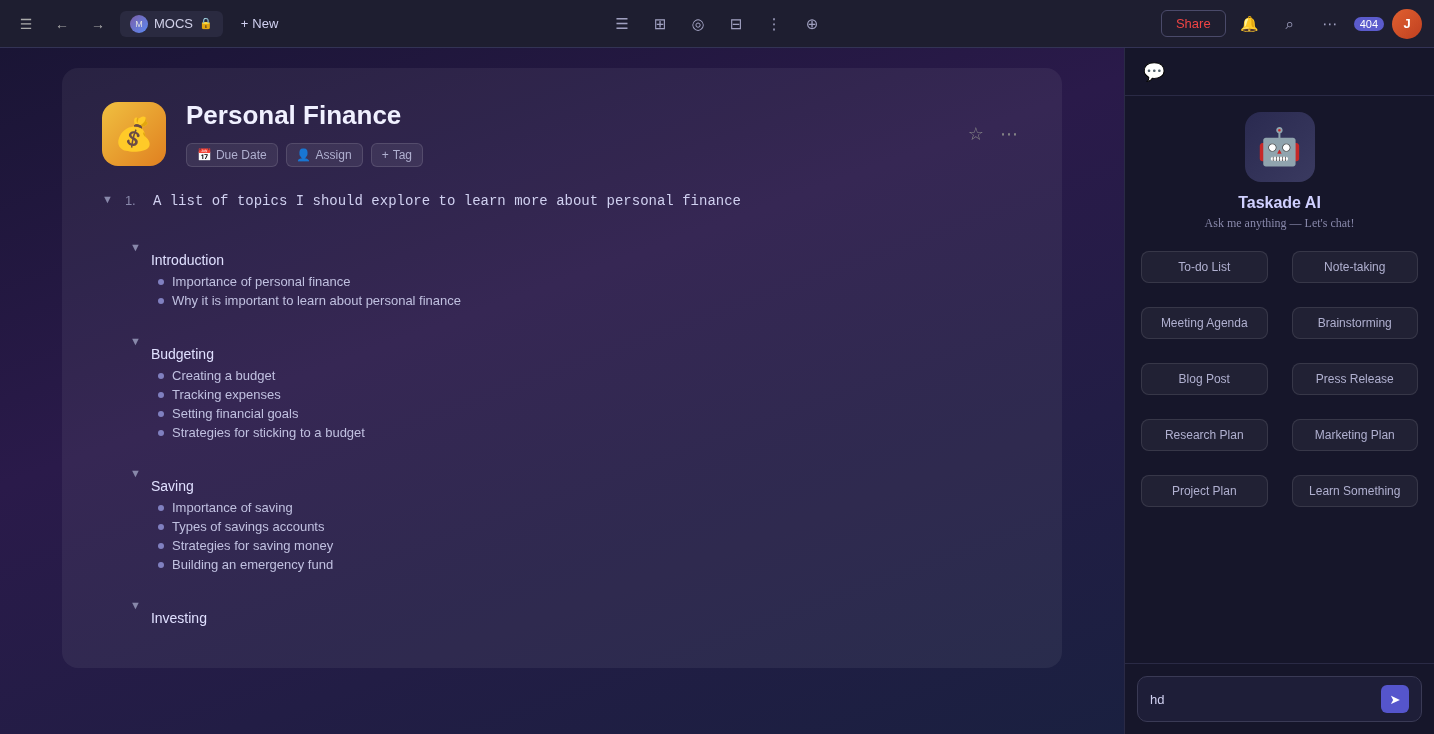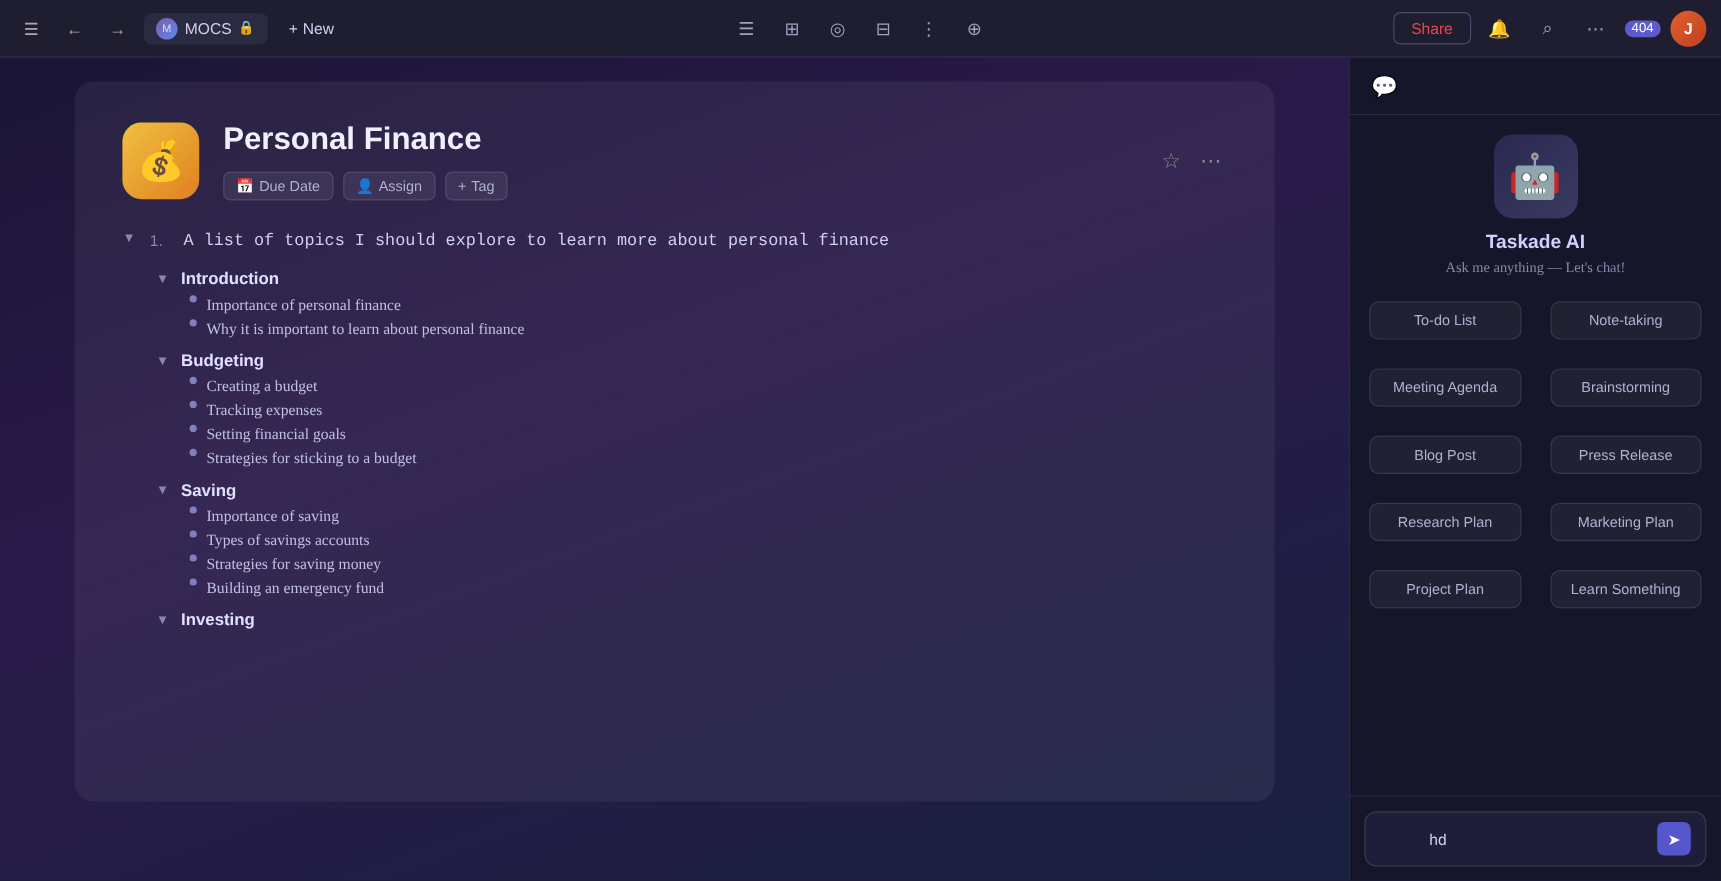--- a/index.html
+++ b/index.html
@@ -182,27 +182,26 @@
     .collapse-arrow {
       color: #8888aa; cursor: pointer; font-size: 11px;
       margin-right: 4px; margin-top: 2px; flex-shrink: 0;
     }
 
     .section-header {
       display: flex; align-items: center; gap: 6px;
       margin: 10px 0 6px 28px;
     }
     .section-title {
-      color: #e0e0ff; font-size: 14px; font-weight: 700;
+      color: #e0e0ff; font-size: 14px; font-weight: 400; margin-top: 28px;
     }
 
     .bullet-item {
-      display: flex; align-items: flex-start; gap: 8px;
+      display: flex; align-items: center; gap: 8px;
       margin: 4px 0 4px 56px;
-      font-family: Liberation Serif, serif;
     }
     .bullet {
       width: 6px; height: 6px;
       background: #8080c0; border-radius: 50%;
       flex-shrink: 0;
     }
     .bullet-text { color: #c0c0e0; font-size: 13px; }
 
     
     .right-panel {
@@ -275,21 +274,21 @@
       display: flex; align-items: center;
       background: #1e1e38;
       border: 1px solid #3a3a55;
       border-radius: 10px;
       padding: 8px 12px;
       gap: 8px;
     }
     .chat-input {
       flex: 1;
       background: transparent; border: none; outline: none;
-      color: #d0d0f0; font-size: 13px; margin-left: 41px;
+      color: #d0d0f0; font-size: 13px;
     }
     .send-btn {
       width: 28px; height: 28px;
       background: #5555cc;
       border: none; border-radius: 6px;
       color: white; cursor: pointer;
       display: flex; align-items: center; justify-content: center;
       font-size: 13px;
     }
   </style>

